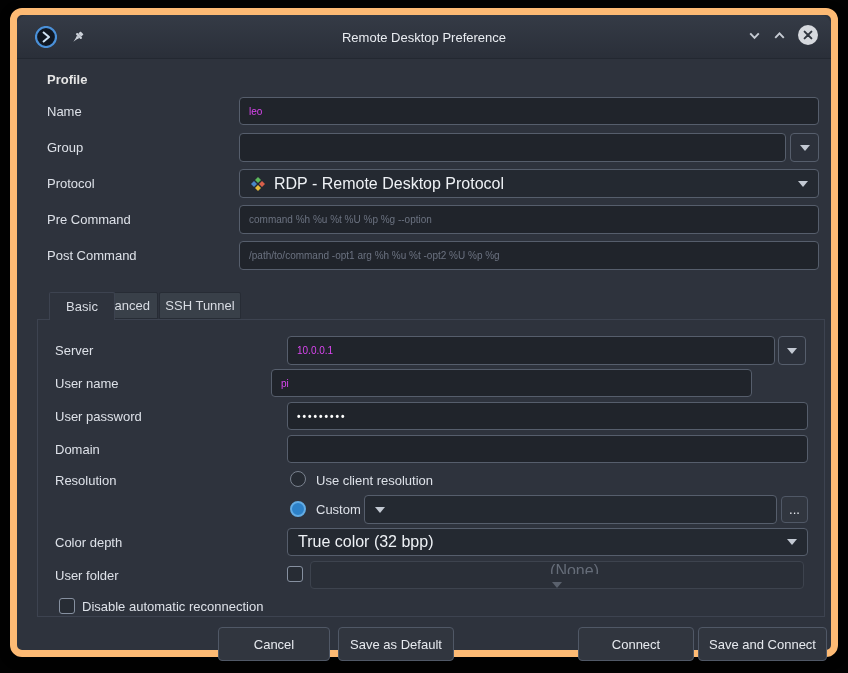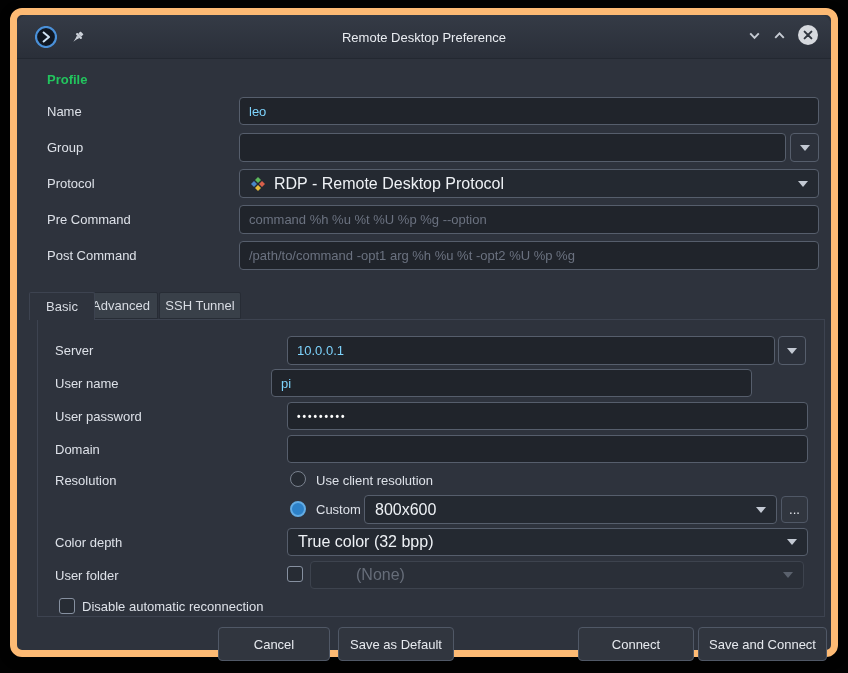--- a/index.html
+++ b/index.html
@@ -16,39 +16,39 @@
     border-bottom:1px solid #232831; border-radius:11px 11px 0 0;
   }
   .tb-title { position:absolute; left:0; right:0; top:0; height:44px;
     display:flex; align-items:center; justify-content:center;
     color:#e9ecf1; font-size:13px; }
   .tb-left { position:absolute; left:18px; top:0; height:44px; display:flex; align-items:center; gap:12px; }
   .tb-right { position:absolute; right:12px; top:0; height:44px; display:flex; align-items:center; gap:10px; }
   .tb-btn { display:flex; align-items:center; justify-content:center; cursor:default; }
 
   .label { position:absolute; color:#dde1e8; font-size:13px; display:flex; align-items:center; height:28px; }
-  .heading { position:absolute; color:#22c55e; font-size:13px; font-weight:bold; }
+  .heading { position:absolute; color:#e5e5e5; font-size:13px; font-weight:bold; }
 
   .entry {
     position:absolute; height:28px; background:#20242b; border:1px solid #565e6c;
-    border-radius:4px; color:#7dd3fc; font-size:13px; padding:0 9px;
+    border-radius:4px; color:#d946ef; font-size:10px; padding:0 9px;
     font-family:"Liberation Sans","DejaVu Sans",sans-serif; outline:none;
   }
   .entry::placeholder { color:#6b7280; opacity:1; }
   .entry.password { font-size:10px; font-weight:bold; letter-spacing:2px; color:#ffffff; }
 
   .combo {
     position:absolute; height:29px; background:#242931; border:1px solid #565e6c;
     border-radius:4px; color:#eef1f5; font-size:16px;
     display:flex; align-items:center; padding:0 10px; gap:8px;
   }
   .combo .txt { flex:1; white-space:nowrap; overflow:hidden; }
   .arrow { width:0; height:0; border-left:5px solid transparent; border-right:5px solid transparent;
     border-top:6px solid #c3c9d3; }
-  .combo.disabled { background:#2a2f38; border-color:#3d434e; color:#666d79; }
+  .combo.disabled { background:#2a2f38; border-color:#3d434e; color:#666d79;flex-direction:column; }
   .combo.disabled .arrow { border-top-color:#5a616d; }
 
   .drop-btn {
     position:absolute; height:29px; background:#2c313b; border:1px solid #565e6c;
     border-radius:4px; display:flex; align-items:center; justify-content:center;
   }
   .push-btn {
     position:absolute; height:34px; background:#31363f; border:1px solid #505866;
     border-radius:4px; color:#e7eaef; font-size:13px;
     display:flex; align-items:center; justify-content:center;
@@ -142,21 +142,21 @@
     <span class="txt">RDP - Remote Desktop Protocol</span>
     <span class="arrow"></span>
   </div>
 
   <div class="label" style="left:30px; top:190px;">Pre Command</div>
   <input class="entry" style="left: 222px; top: 190px; width: 580px; height: 29px;" placeholder="command %h %u %t %U %p %g --option">
 
   <div class="label" style="left:30px; top:226px;">Post Command</div>
   <input class="entry" style="left: 222px; top: 226px; width: 580px; height: 29px;" placeholder="/path/to/command -opt1 arg %h %u %t -opt2 %U %p %g">
 
-  <div class="tab active" style="left:12px; width:66px;text-align:right;">Basic</div>
+  <div class="tab active" style="left:32px; width:66px;text-align:right;">Basic</div>
   <div class="tab" style="left:67px; width:74px;">Advanced</div>
   <div class="tab" style="left:142px; width:82px;">SSH Tunnel</div>
   <div class="pane"></div>
 
   <div class="label" style="left:38px; top:321px;">Server</div>
   <input class="entry" style="left: 270px; top: 321px; width: 488px; height: 29px;" value="10.0.0.1">
   <div class="drop-btn" style="left:761px; top:321px; width:28px;">
     <span class="arrow"></span>
   </div>
 
@@ -169,21 +169,20 @@
   <div class="label" style="left:38px; top:420px;">Domain</div>
   <input class="entry" style="left: 270px; top: 420px; width: 521px;" value="">
 
   <div class="label" style="left:38px; top:451px;">Resolution</div>
   <span class="radio" style="left:273px; top:456px;"></span>
   <div class="label" style="left:299px; top:451px;text-align:right;">Use client resolution</div>
 
   <span class="radio checked" style="left:273px; top:486px;"></span>
   <div class="label" style="left:299px; top:480px; height:29px;">Custom</div>
   <div class="combo" style="left:347px; top:480px; width:413px;">
-    <span class="txt">800x600</span>
     <span class="arrow"></span>
   </div>
   <div class="push-btn" style="left:764px; top:481px; width:27px; height:27px;">...</div>
 
   <div class="label" style="left:38px; top:513px;">Color depth</div>
   <div class="combo" style="left:270px; top:513px; width:521px; height:28px;">
     <span class="txt">True color (32 bpp)</span>
     <span class="arrow"></span>
   </div>
 

